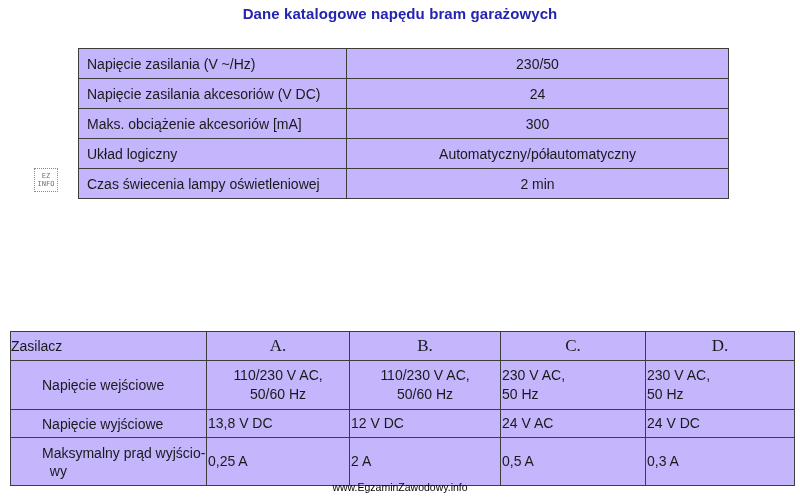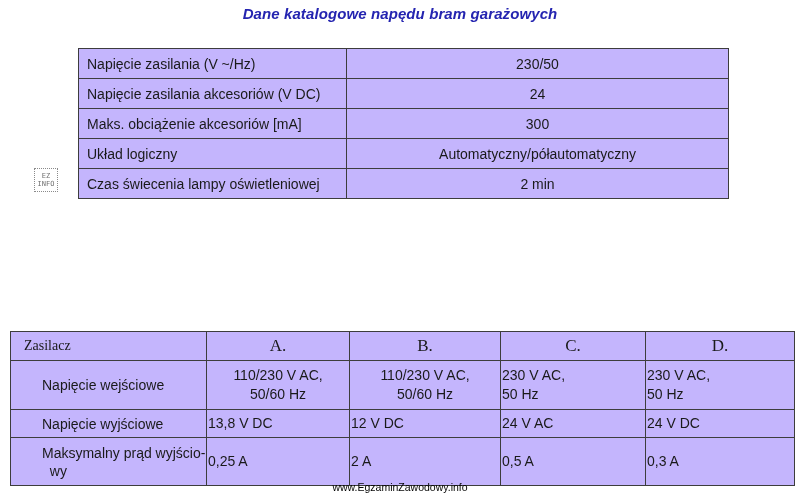--- a/index.html
+++ b/index.html
@@ -2,41 +2,41 @@
 <html><head>
 <meta charset="utf-8">
 <style>
   html,body { margin:0; padding:0; background:#ffffff; }
   .page {
     position:relative; width:800px; height:497px; background:#ffffff;
     font-family:"Liberation Sans", sans-serif; color:#1a1a1a; overflow:hidden;
   }
   .title {
     position:absolute; top:5px; left:0; width:100%; text-align:center;
-    font-size:15px; font-weight:bold; color:#2424b0; letter-spacing:0.1px;font-style:italic;
+    font-size:15px; font-weight:bold; color:#2424b0; letter-spacing:0.1px;
   }
   .stamp {
     position:absolute; left:34px; top:168px; width:24px; height:24px;
     border:1px dotted #8a8a8a; box-sizing:border-box;
     display:flex; flex-direction:column; align-items:center; justify-content:center;
     color:#6f6f6f; font-size:7px; line-height:8px;
     font-family:"DejaVu Sans Mono", monospace;
   }
   table { border-collapse:collapse; position:absolute; table-layout:fixed; background:#c4b5fd; }
   td, th {
     border:1px solid #3d3d3d; font-weight:normal; font-size:14px;
     vertical-align:middle; overflow:hidden; padding:0;
   }
   
   .catalog { left:78px; top:48px; width:650px; }
   .catalog td.lbl { padding-left:8px; text-align:left; }
   .catalog td.val { text-align:center; white-space:pre-line; }
   
   .answers { left:10px; top:331px; width:784px; }
-  .answers th.corner { text-align:left; padding-left:13px; font-size:14px; font-family:Liberation Serif, serif; }
+  .answers th.corner { text-align:left; font-size:14px; font-family:Liberation Sans, sans-serif; }
   .answers th.opt { font-family:"Liberation Serif", serif; font-size:17px; text-align:center; }
   .answers td.lbl { padding-left:31px; text-align:left; white-space:pre-line; line-height:18px; }
   .answers td.val { padding-left:1px; text-align:left; white-space:pre-line; line-height:19px; }
   .answers td.val.centered { text-align:center; padding-left:0; }
   .watermark {
     position:absolute; top:481px; left:0; width:100%; text-align:center;
     font-size:10.5px; color:#050505;
   }
 </style>
 </head>

